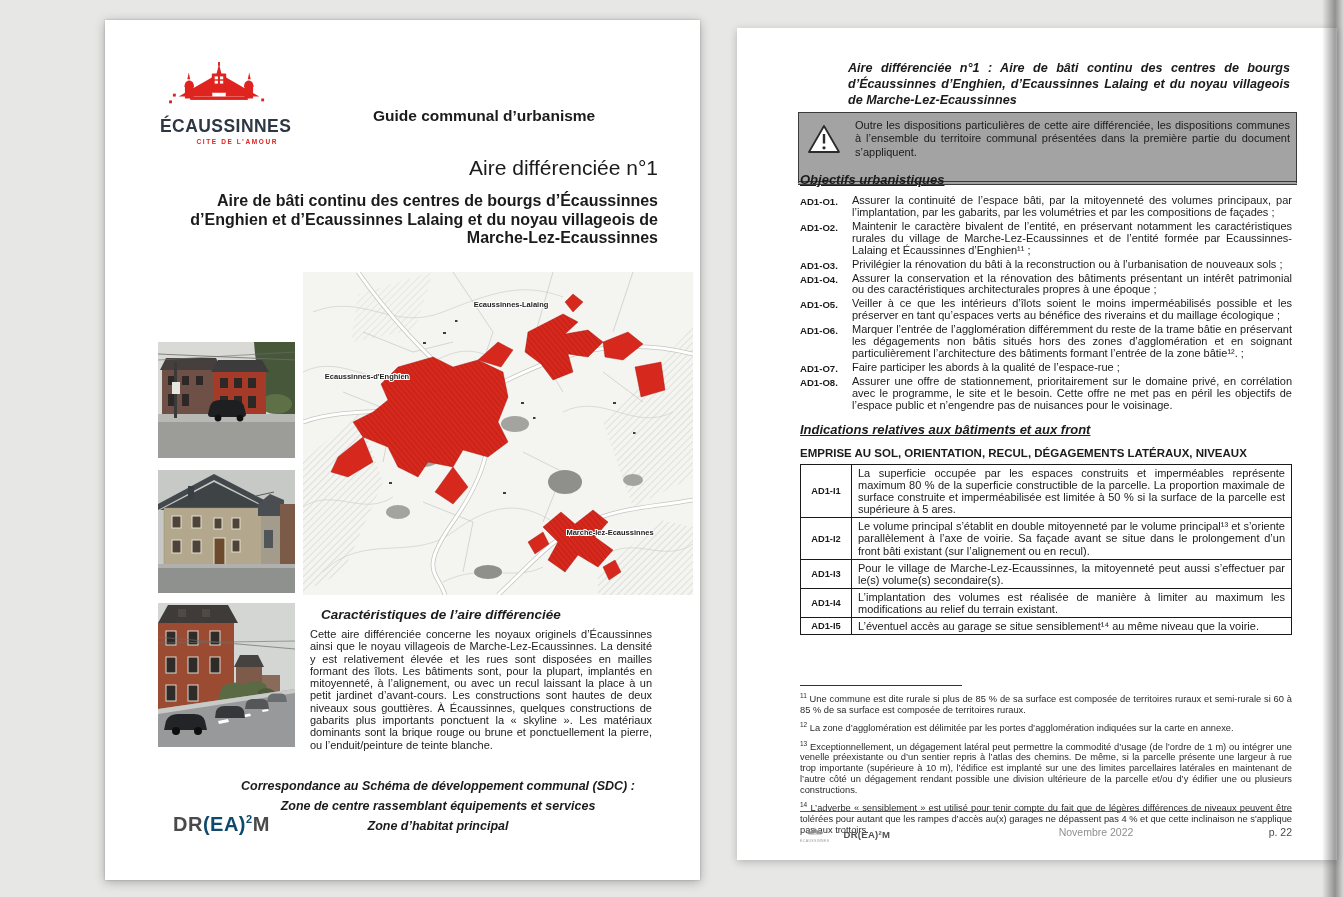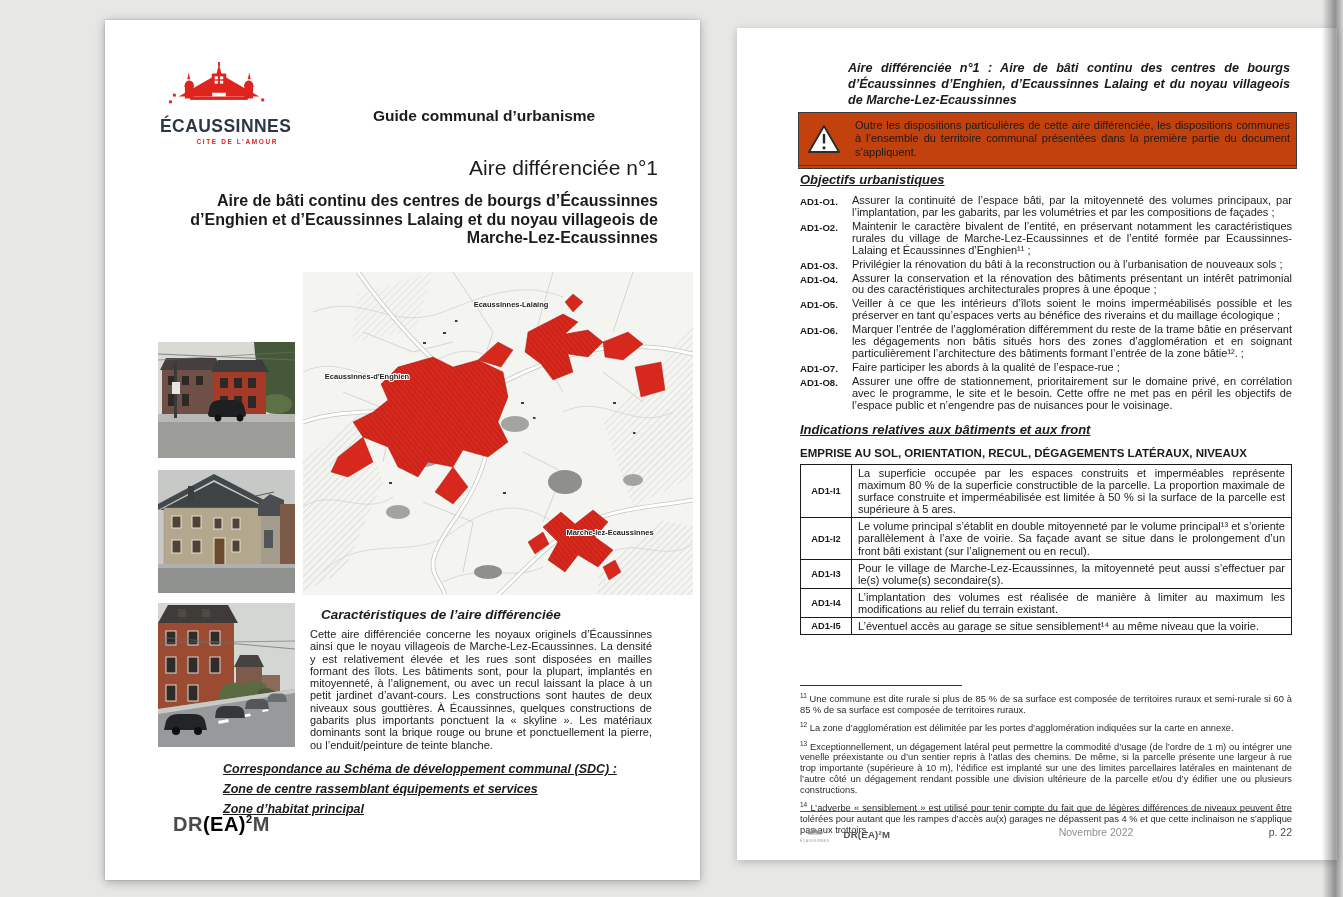--- a/index.html
+++ b/index.html
@@ -23,30 +23,30 @@
   .area-label{position:absolute;right:42px;top:136px;font-size:21px;text-align:right;}
   .main-title{position:absolute;right:42px;top:172px;width:470px;font-size:16px;font-weight:bold;text-align:right;line-height:18.6px;}
   .photo{position:absolute;left:53px;width:137px;overflow:hidden;}
   .photo svg{display:block;}
   .photo-1{top:322px;height:116px;}
   .photo-2{top:450px;height:123px;}
   .photo-3{top:583px;height:144px;}
   .mapbox{position:absolute;left:198px;top:252px;width:390px;height:323px;}
   .char-heading{position:absolute;left:216px;top:587px;font-size:13.5px;font-weight:bold;font-style:italic;}
   .char-body{position:absolute;left:205px;top:608px;width:342px;font-size:11px;line-height:12.3px;text-align:justify;color:#222;}
-  .correspondence{position:absolute;right:47px;top:739px;width:430px;text-align:left;font-size:12.5px;font-weight:bold;font-style:italic;line-height:20px;text-decoration:underline;}
+  .correspondence{position:absolute;right:47px;top:756px;width:430px;text-align:center;font-size:12.5px;font-weight:bold;font-style:italic;line-height:20px;}
   .brand{position:absolute;left:68px;top:793px;font-size:20px;font-weight:bold;color:#4a4a4a;letter-spacing:.5px;}
-  .brand .accent{color:#000000;}
+  .brand .accent{color:#0c4a6e;}
   .brand sup{font-size:11px;}
   .running-head{position:absolute;left:63px;top:11px;width:490px;display:flex;justify-content:space-between;
     font-size:10px;font-style:italic;color:#2e2e2e;border-bottom:1px solid #4b4b4b;padding-bottom:3px;}
   .rp-title{position:absolute;left:111px;top:33px;width:442px;font-size:12.6px;font-weight:bold;font-style:italic;
     text-align:justify;line-height:15.8px;}
   .warning-box{position:absolute;left:61px;top:84px;width:483px;border:1.5px solid #3a3a3a;border-bottom:4px double #3a3a3a;
-    display:flex;align-items:center;padding:4px 6px 4px 8px;background:#c2410c;min-height:44px;box-sizing:content-box;}
+    display:flex;align-items:center;padding:4px 6px 20px 8px;background:#a3a3a3;min-height:44px;box-sizing:content-box;}
   .warning-text{font-size:11px;line-height:13.2px;text-align:justify;margin-left:14px;flex:1;}
   .section-heading{position:absolute;left:63px;font-size:13px;font-weight:bold;font-style:italic;text-decoration:underline;}
   .sh-1{top:144px;}
   .sh-2{top:394px;}
   .objectives{position:absolute;left:63px;top:167px;width:492px;display:grid;grid-template-columns:46px 1fr;column-gap:6px;row-gap:2px;}
   .obj-id{font-size:9.6px;font-weight:bold;padding-top:1px;}
   .obj-text{font-size:11px;line-height:11.9px;text-align:justify;}
   .table-heading{position:absolute;left:63px;top:419px;font-size:11.5px;font-weight:bold;}
   .ind-table{position:absolute;left:63px;top:436px;width:492px;border:1.2px solid #1a1a1a;border-collapse:collapse;}
   .ind-table td{border:1px solid #1a1a1a;vertical-align:middle;}

